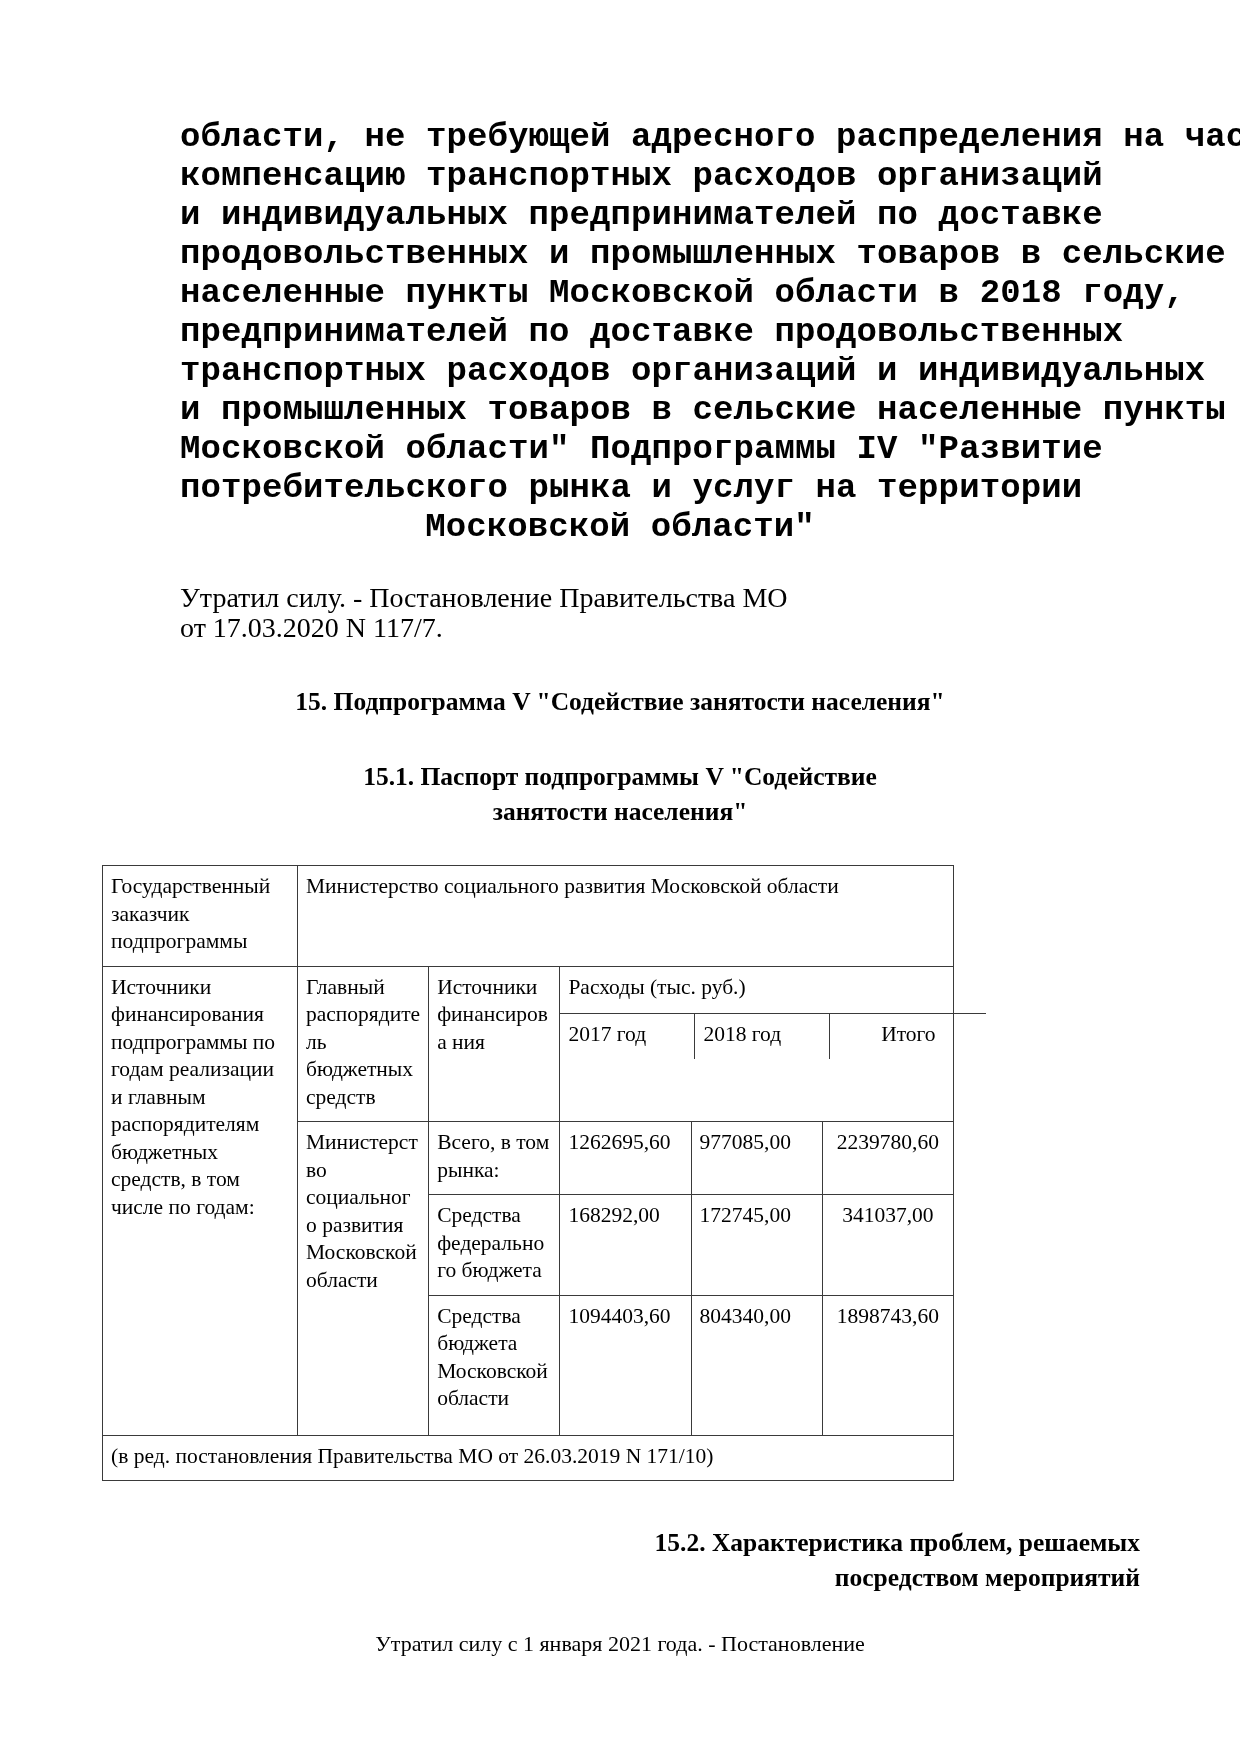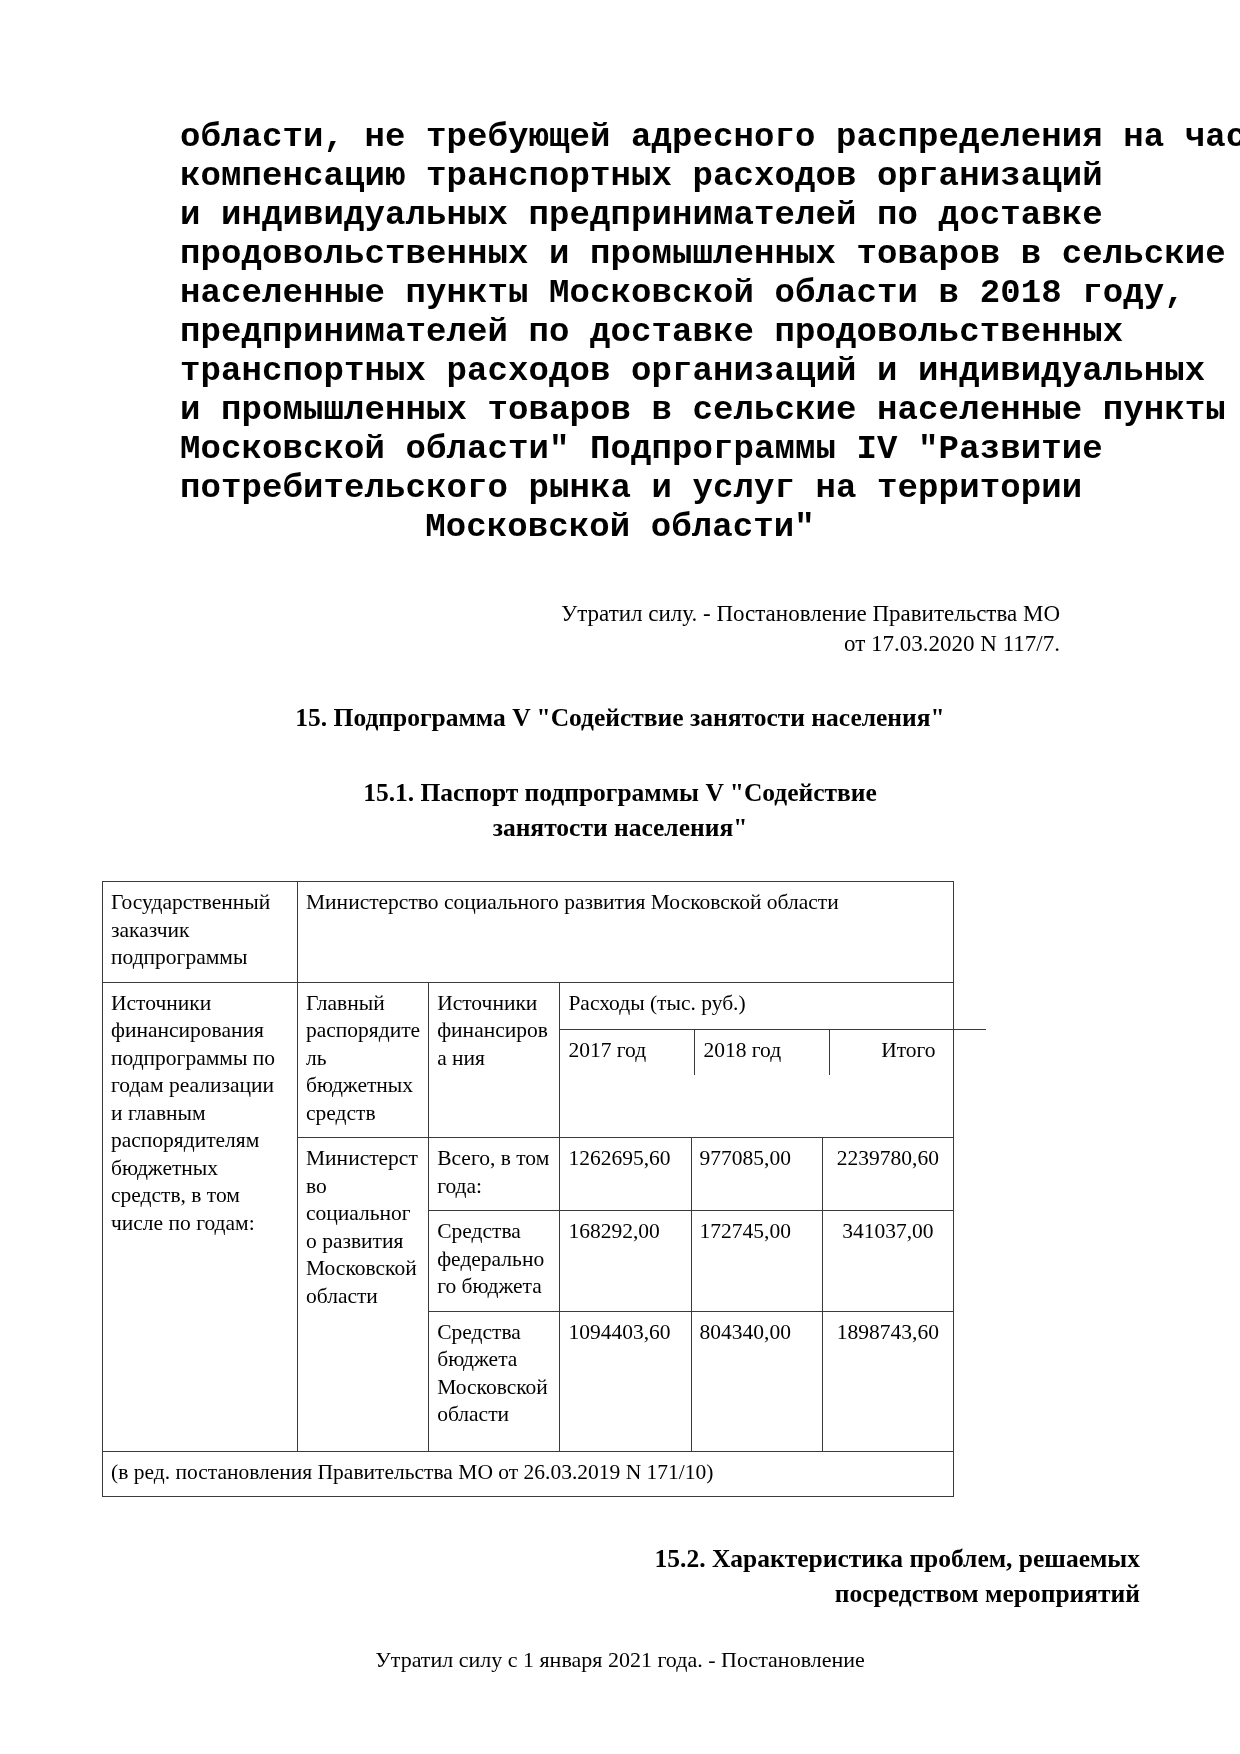--- a/index.html
+++ b/index.html
@@ -38,24 +38,24 @@
     margin: 0 auto;
     width: 880px;
     font-family: Liberation Mono, monospace;
   }
   .title-block .ln {
     display: block;
     white-space: nowrap;
   }
 
   .note {
-    text-align: right;
-    font-size: 23px;
+    text-align: left;
+    font-size: 28px;
     line-height: 30px;
-    margin-top: 52px;
+    margin-top: 36px;
     width: 880px;
     margin-left: auto;
     margin-right: auto;
   }
   .note .ln { display: block; }
 
   .h-section {
     text-align: center;
     font-weight: bold;
     font-size: 25.5px;
@@ -182,21 +182,21 @@
                   <td class="c5" style="border-bottom:none;">2018 год</td>
                   <td class="c6" style="border-right:none;border-bottom:none;">Итого</td>
                 </tr>
               </tbody>
                 </table>
             </td>
           </tr>
 
           <tr>
             <td class="c2" rowspan="3">Министерство социального развития Московской области</td>
-            <td class="c3">Всего, в том года:</td>
+            <td class="c3">Всего, в том рынка:</td>
             <td class="c4 nowrapnum">1262695,60</td>
             <td class="c5 nowrapnum">977085,00</td>
             <td class="c6 nowrapnum">2239780,60</td>
           </tr>
 
           <tr>
             <td class="c3">Средства федерального бюджета</td>
             <td class="c4 nowrapnum">168292,00</td>
             <td class="c5 nowrapnum">172745,00</td>
             <td class="c6 nowrapnum">341037,00</td>

